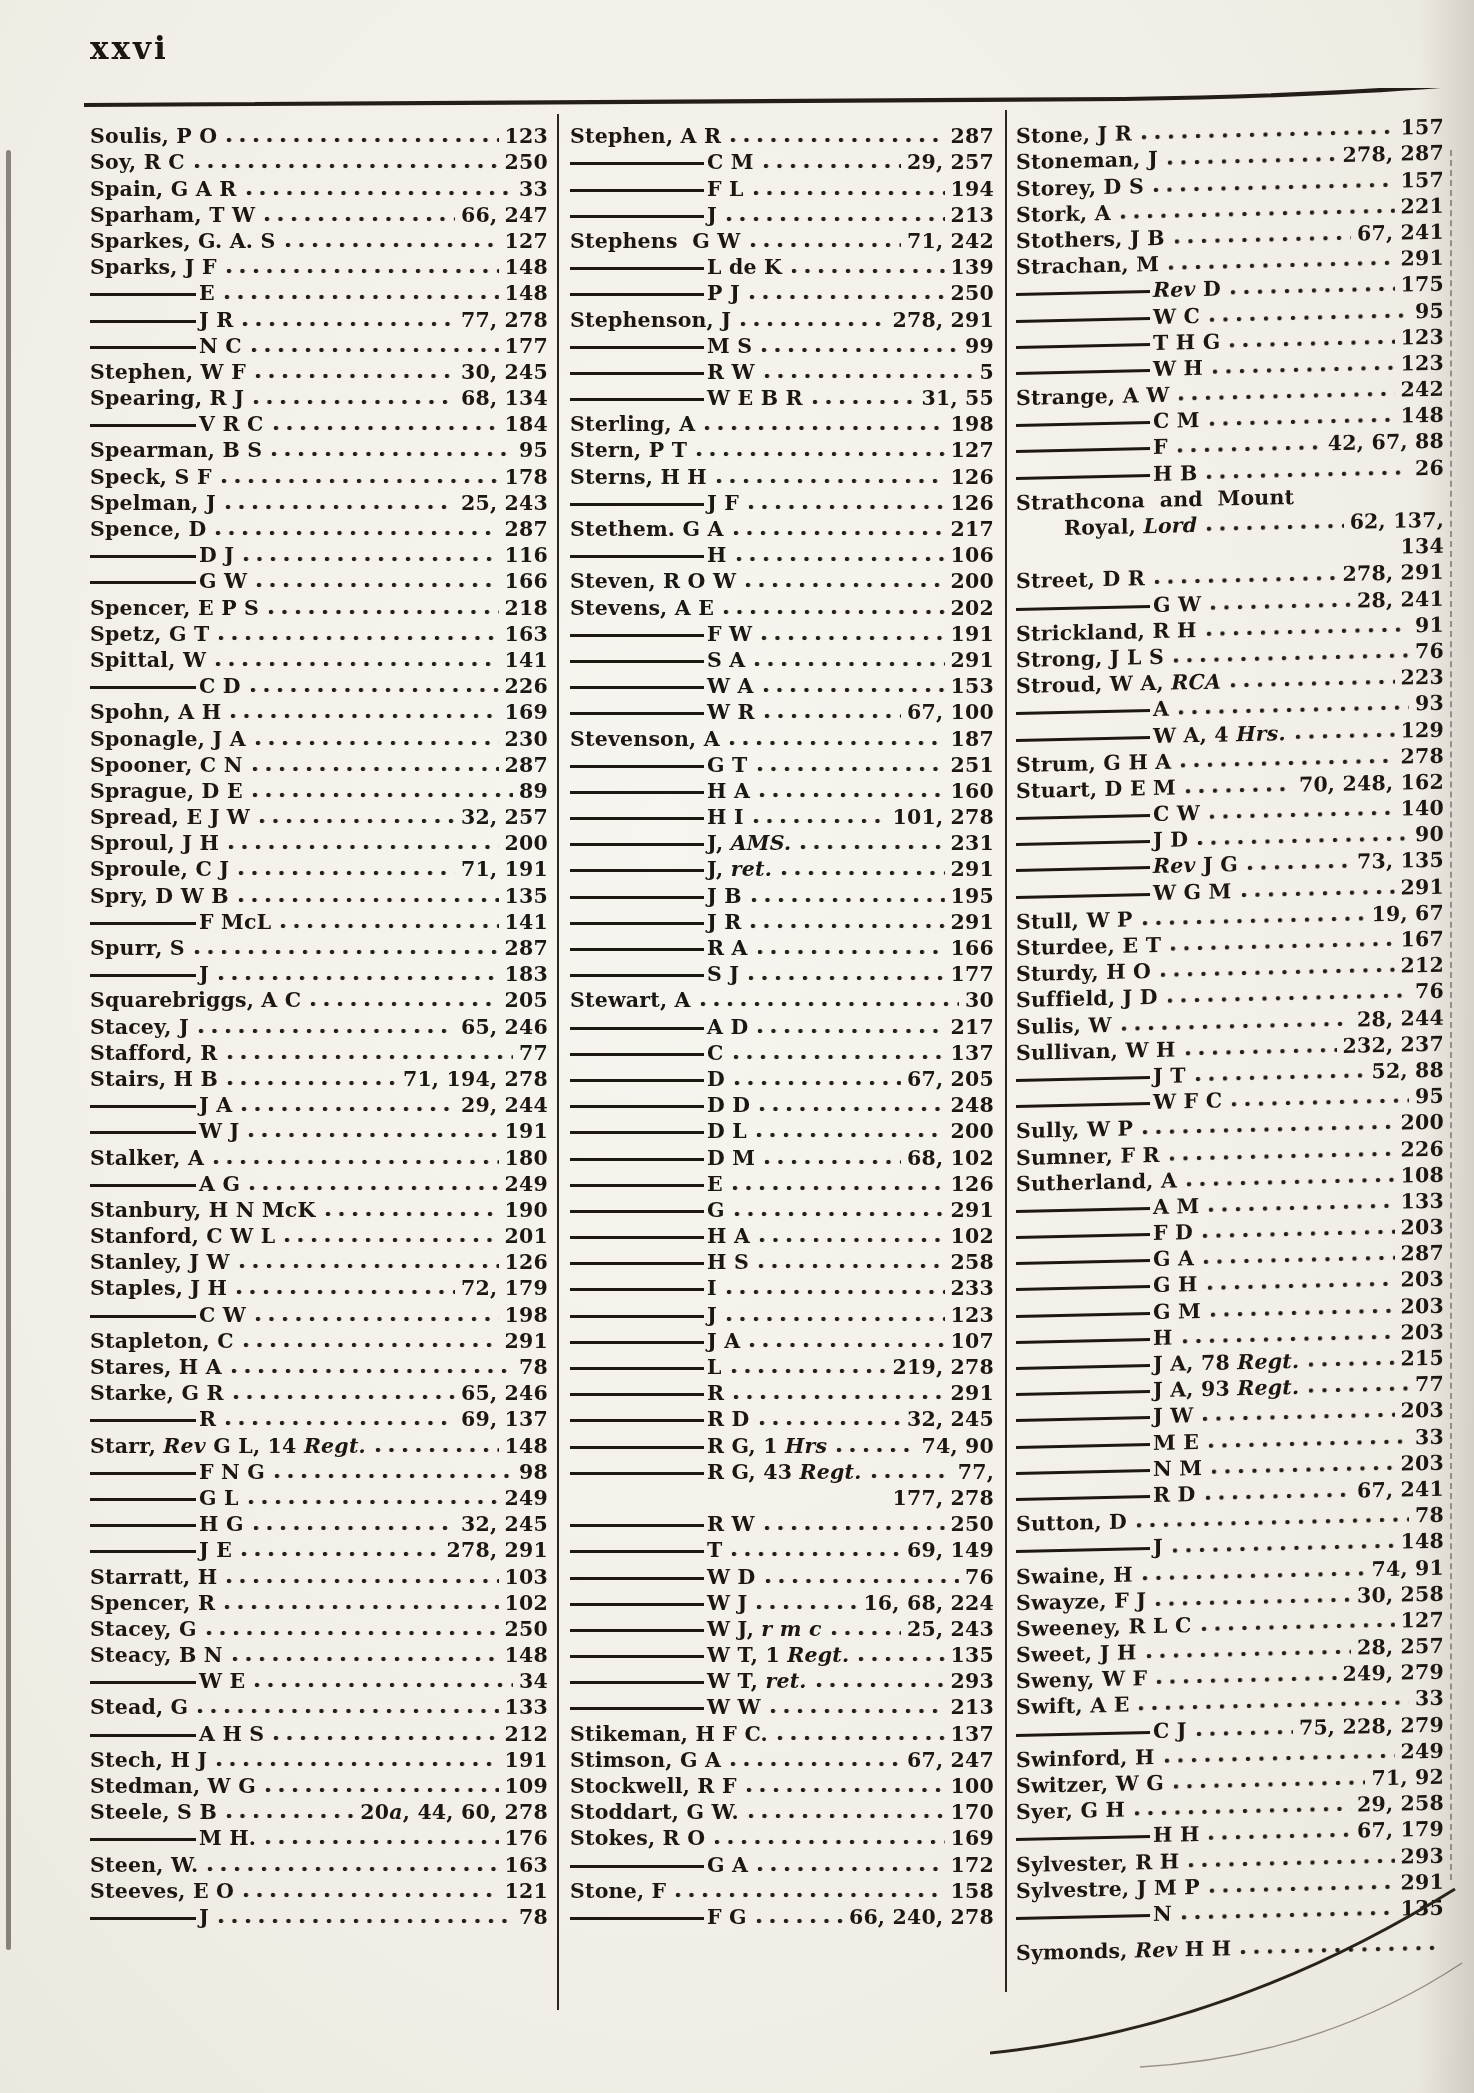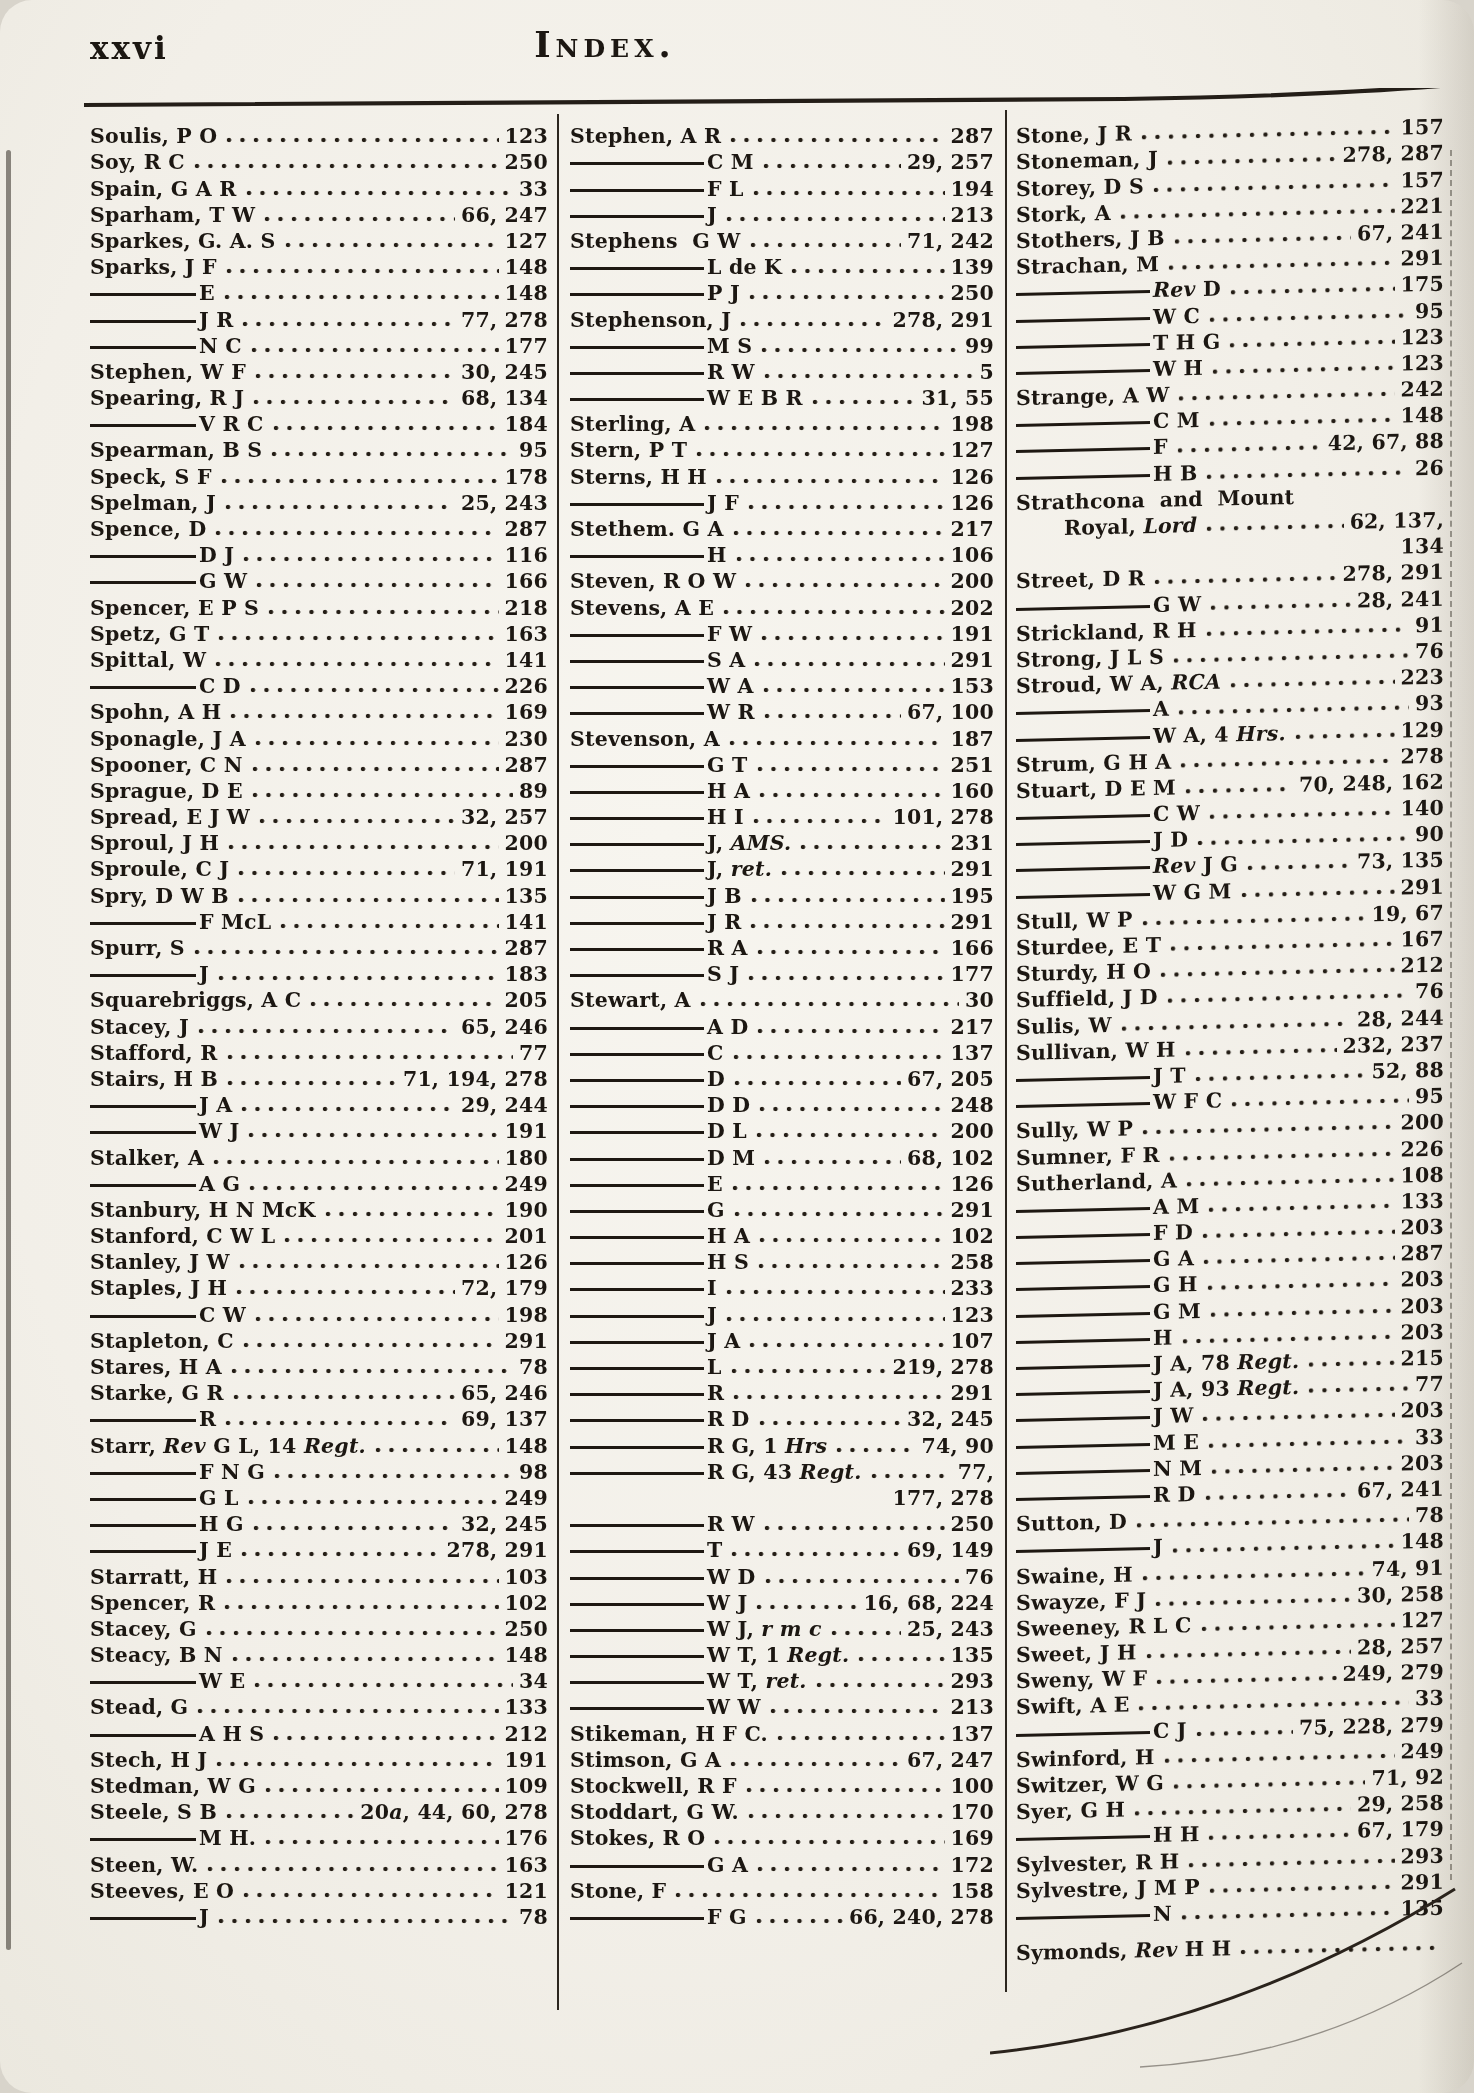--- a/index.html
+++ b/index.html
@@ -1,18 +1,18 @@
 <!DOCTYPE html>
 <html><head>
 <meta charset="utf-8">
 <style>
   html,body{margin:0;padding:0;background:#d8d4cb;}
   .page{position:relative;width:1474px;height:2093px;overflow:hidden;
         background:radial-gradient(ellipse at 45% 40%, #f7f5ef 0%, #f2efe8 60%, #e9e6dc 100%);
-        font-family:"DejaVu Serif","Liberation Serif",serif;color:#1c1712;border-radius:32px;}
+        font-family:"DejaVu Serif","Liberation Serif",serif;color:#1c1712;}
   .folio{position:absolute;left:90px;top:30px;font-size:31px;font-weight:bold;letter-spacing:3px;}
   .title{position:absolute;left:0;top:24px;width:1210px;text-align:center;
          font-size:35px;font-weight:bold;font-variant:small-caps;letter-spacing:5px;}
   .toprule,.botcurve{position:absolute;}
   .toprule{left:84px;top:88px;}
   .botcurve{right:4px;bottom:22px;}
   .vrule{position:absolute;width:2px;background:#2c261f;}
   .vrule.r1{left:557px;top:114px;height:1896px;}
   .vrule.r2{left:1005px;top:110px;height:1882px;}
   .vrule.r3{left:1450px;top:150px;height:1730px;width:0;border-left:2px dashed rgba(44,37,28,.42);background:none;}
@@ -38,21 +38,20 @@
   i{font-style:italic;}
 </style>
 </head>
 <body>
 
 <div class="page">
   <div class="lstrip"></div>
   <div class="edge"></div>
 
   <div class="folio">xxvi</div>
-  <div class="title">Index.</div>
 
   <svg class="toprule" width="1382" height="30" viewBox="0 0 1382 30">
     <path d="M0,17 L1040,11 Q1240,8 1380,-4" stroke="#241e18" stroke-width="4.2" fill="none"></path>
   </svg>
 
   <div class="vrule r1"></div>
   <div class="vrule r2"></div>
   <div class="vrule r3"></div>
 
   <div class="col c1">

